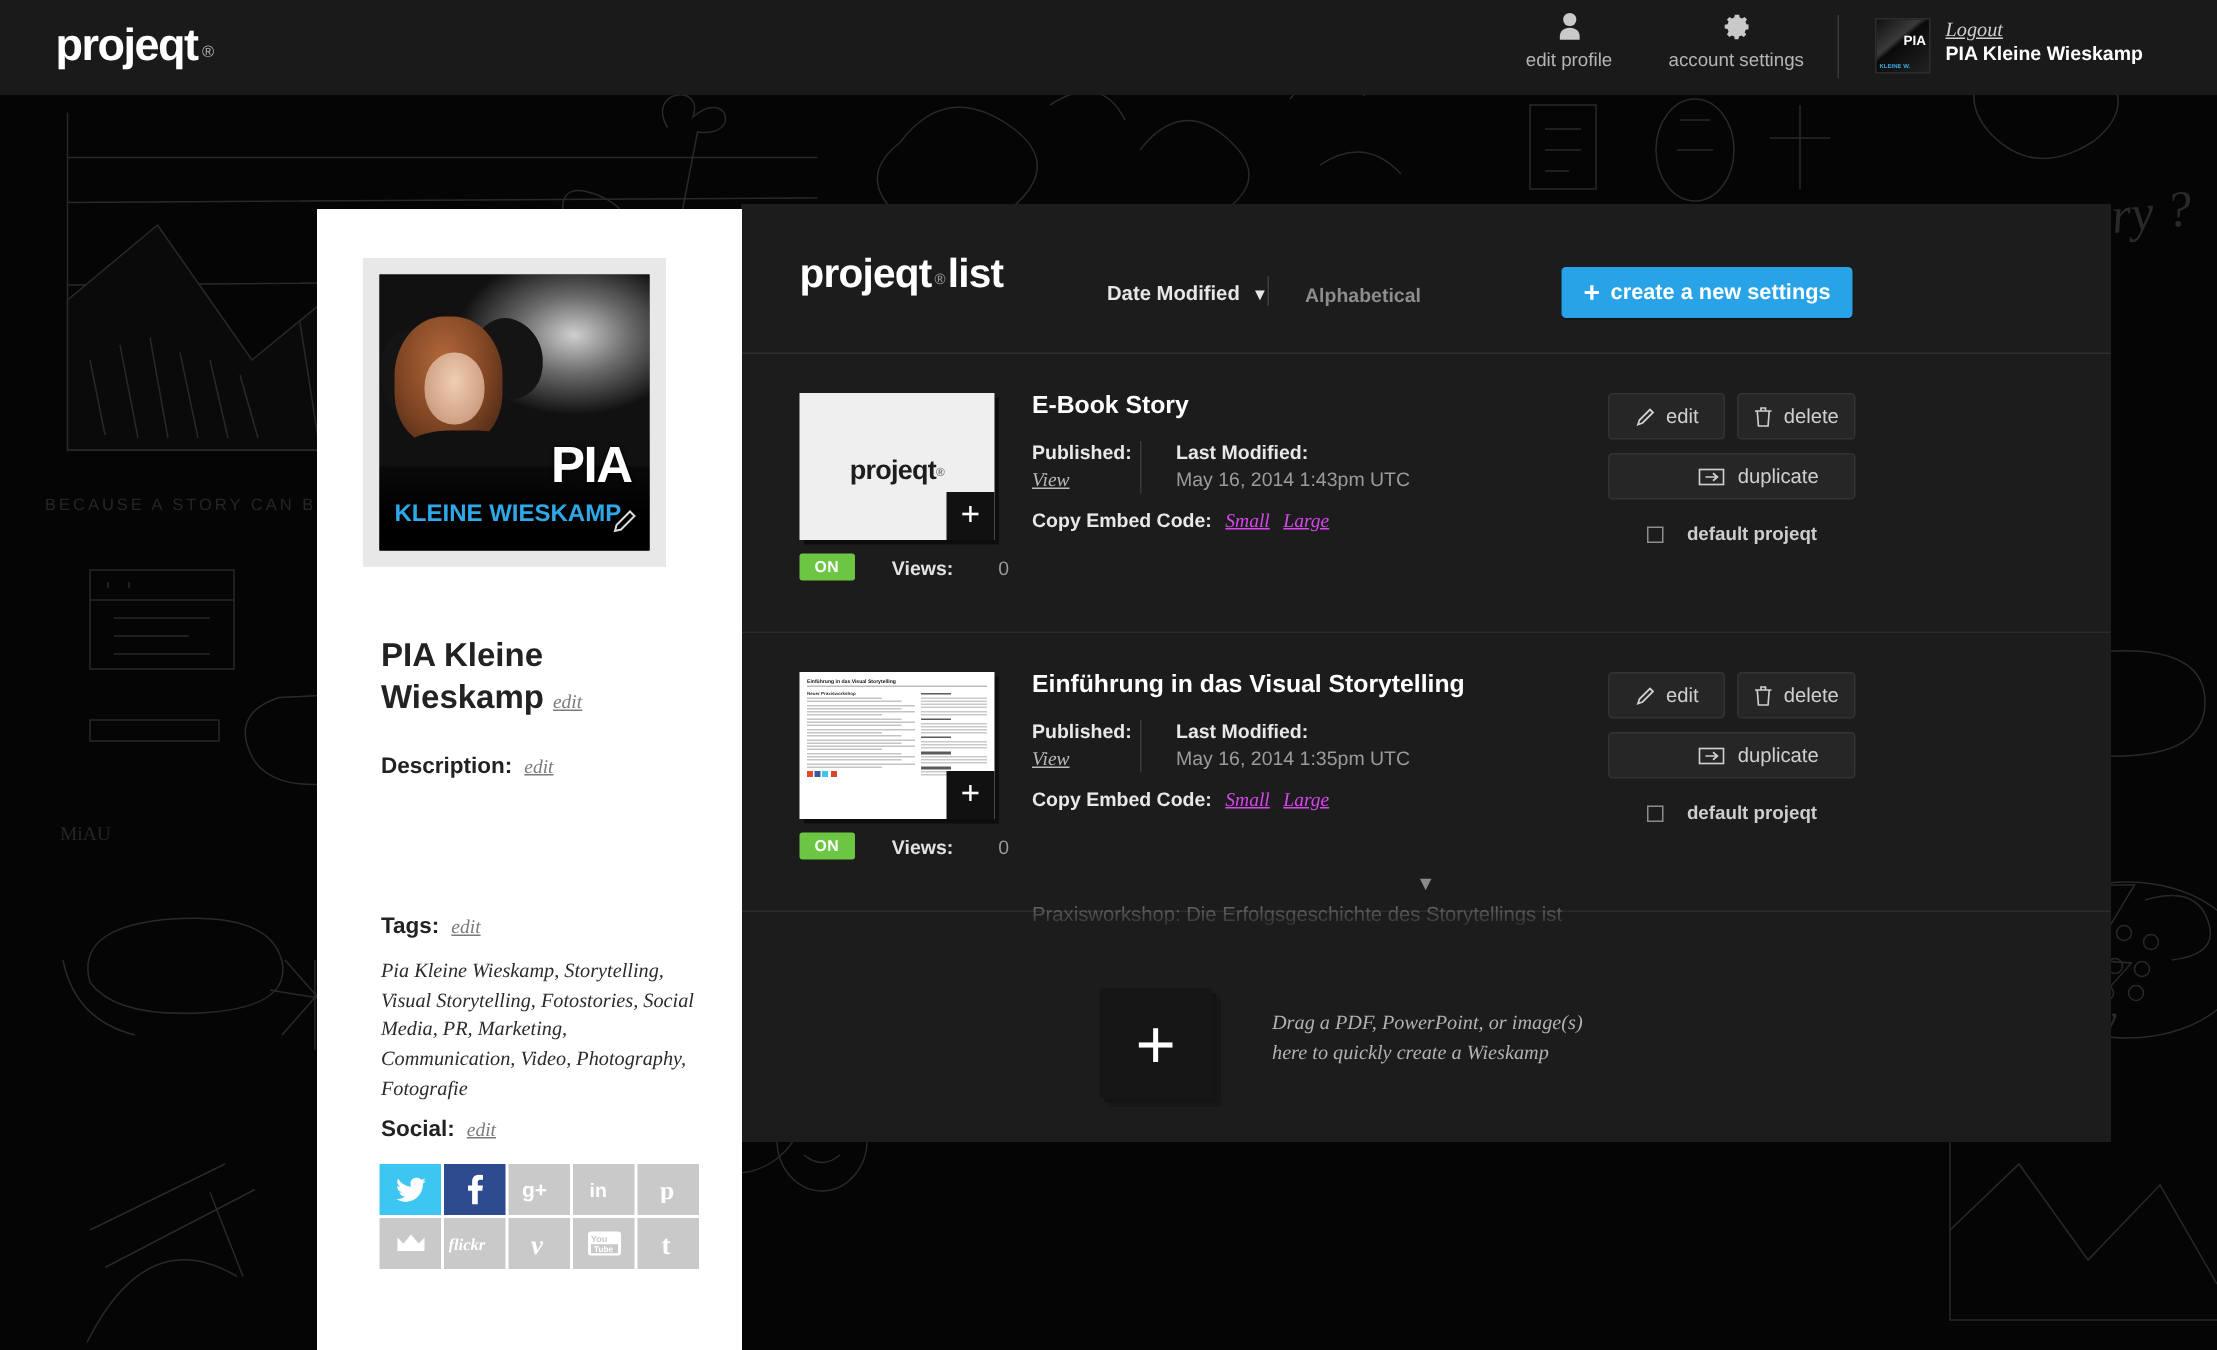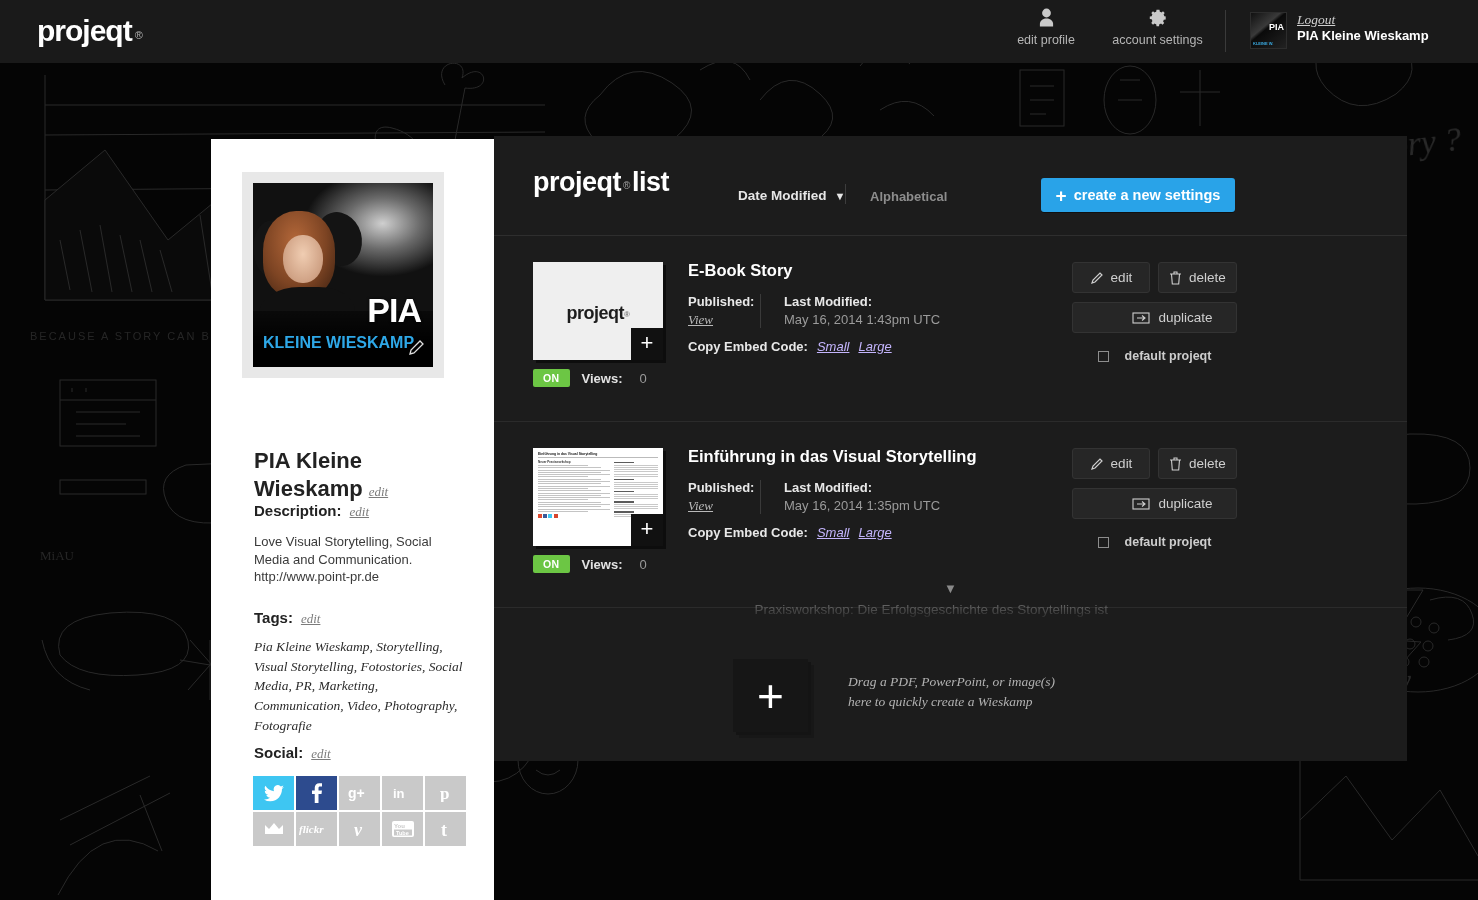--- a/index.html
+++ b/index.html
@@ -100,21 +100,21 @@
   }
   #profile-photo .band {
     position:absolute; left:0; right:0; bottom:0; height:56px;
     background:linear-gradient(180deg, rgba(0,0,0,.45), #000 60%);
   }
   #photo-edit-pencil {
     position:absolute; right:8px; bottom:10px; width:18px; height:18px; cursor:pointer; z-index:3;
   }
   #sb-profile-name {
     position:absolute; left:43px; top:284px; width:210px;
-    color:#222; font-size:22px; font-weight:bold; line-height:1.25;margin-top:24px;
+    color:#222; font-size:22px; font-weight:bold; line-height:1.25;
   }
   #sb-name-edit {
     color:#7b7b7b; font-family:"Liberation Serif", serif; font-style:italic;
     font-size:13px; text-decoration:underline; font-weight:normal; cursor:pointer; margin-left:6px;
   }
 
   .sb-label {
     position:absolute; left:43px;
     color:#222; font-size:15px; font-weight:bold;
   }
@@ -203,21 +203,21 @@
   .doc-col-r { width:38%; }
   .doc-sub { font-size:3px; font-weight:bold; color:#333; margin-bottom:1px; }
   .doc-line { height:1px; background:#c4c4c4; margin-bottom:1.3px; }
   .doc-line.s { width:70%; }
   .doc-line.m { width:88%; }
   .doc-rline { height:1px; background:#c9c9c9; margin-bottom:1.2px; }
   .doc-hdr { height:1.4px; background:#5b5b5b; width:45%; margin:2px 0 1.4px; }
   .doc-social { display:flex; gap:1.2px; margin-top:2px; }
   .doc-social i { width:4px; height:4px; display:block; }
 
-  .status-row { position:absolute; left:39px; top:133px; display:flex; align-items:center; gap:12px; }
+  .status-row { position:absolute; left:39px; top:133px; display:flex; align-items:center; gap:25px; }
   .on-badge {
     background:#6cc644; color:#fff; font-size:10.5px; font-weight:bold;
     padding:3px 10px; border-radius:2px; cursor:pointer; letter-spacing:.4px;
   }
   .views-label { color:#e3e3e3; font-size:13px; font-weight:bold; }
   .views-count { color:#9a9a9a; font-size:13px; margin-left:5px; font-weight:normal; }
 
   .proj-title {
     position:absolute; left:194px; top:25px;
     color:#fff; font-size:16.5px; font-weight:bold;
@@ -229,29 +229,28 @@
   .meta-view {
     display:inline-block; margin-top:3px; color:#b9b9b9;
     font-family:"Liberation Serif", serif; font-style:italic; font-size:13px;
     text-decoration:underline; cursor:pointer;
   }
   .meta-date { color:#9b9b9b; font-size:13px; margin-top:3px; }
 
   .embed-row { position:absolute; left:194px; top:103px; display:flex; align-items:baseline; gap:9px; }
   .embed-label { color:#e8e8e8; font-size:13px; font-weight:bold; }
   .embed-link {
-    color:#c4b5fd; font-family:Liberation Sans, sans-serif; font-style:italic;
+    color:#d946ef; font-family:Liberation Serif, serif; font-style:italic;
     font-size:13px; text-decoration:underline; cursor:pointer;
   }
   .proj-desc {
     position:absolute; left:194px; top:180px; width:420px;
     color:#6e6e6e; font-size:13.5px; white-space:nowrap;
     -webkit-mask-image:linear-gradient(180deg,#000 0%,rgba(0,0,0,.25) 100%);
             mask-image:linear-gradient(180deg,#000 0%,rgba(0,0,0,.25) 100%);
-            text-align:right;
   }
 
   .actions { position:absolute; left:578px; top:26px; width:165px; }
   .act-top { display:flex; gap:8px; }
   .btn {
     background:#262626; border:1px solid #333; border-radius:3px;
     color:#cfcfcf; font-size:13.5px; display:flex; align-items:center; justify-content:center;
     gap:7px; height:31px; cursor:pointer;
   }
   .btn-edit { width:78px; }
@@ -435,21 +434,20 @@
     </div>
   </div>
 
   <div id="sb-profile-name">
     <span>PIA Kleine Wieskamp</span><span id="sb-name-edit">edit</span>
   </div>
 
   <div class="sb-label" id="sb-desc-label">
     <span>Description:</span><span class="sb-edit">edit</span>
   </div>
-  <div id="sb-desc-text">Love Visual Storytelling, Social Media and Communication. http://www.point-pr.de</div>
 
   <div class="sb-label" id="sb-tags-label">
     <span>Tags:</span><span class="sb-edit">edit</span>
   </div>
   <div id="sb-tags-text">Pia Kleine Wieskamp, Storytelling, Visual Storytelling, Fotostories, Social Media, PR, Marketing, Communication, Video, Photography, Fotografie</div>
 
   <div class="sb-label" id="sb-social-label">
     <span>Social:</span><span class="sb-edit">edit</span>
   </div>
 

